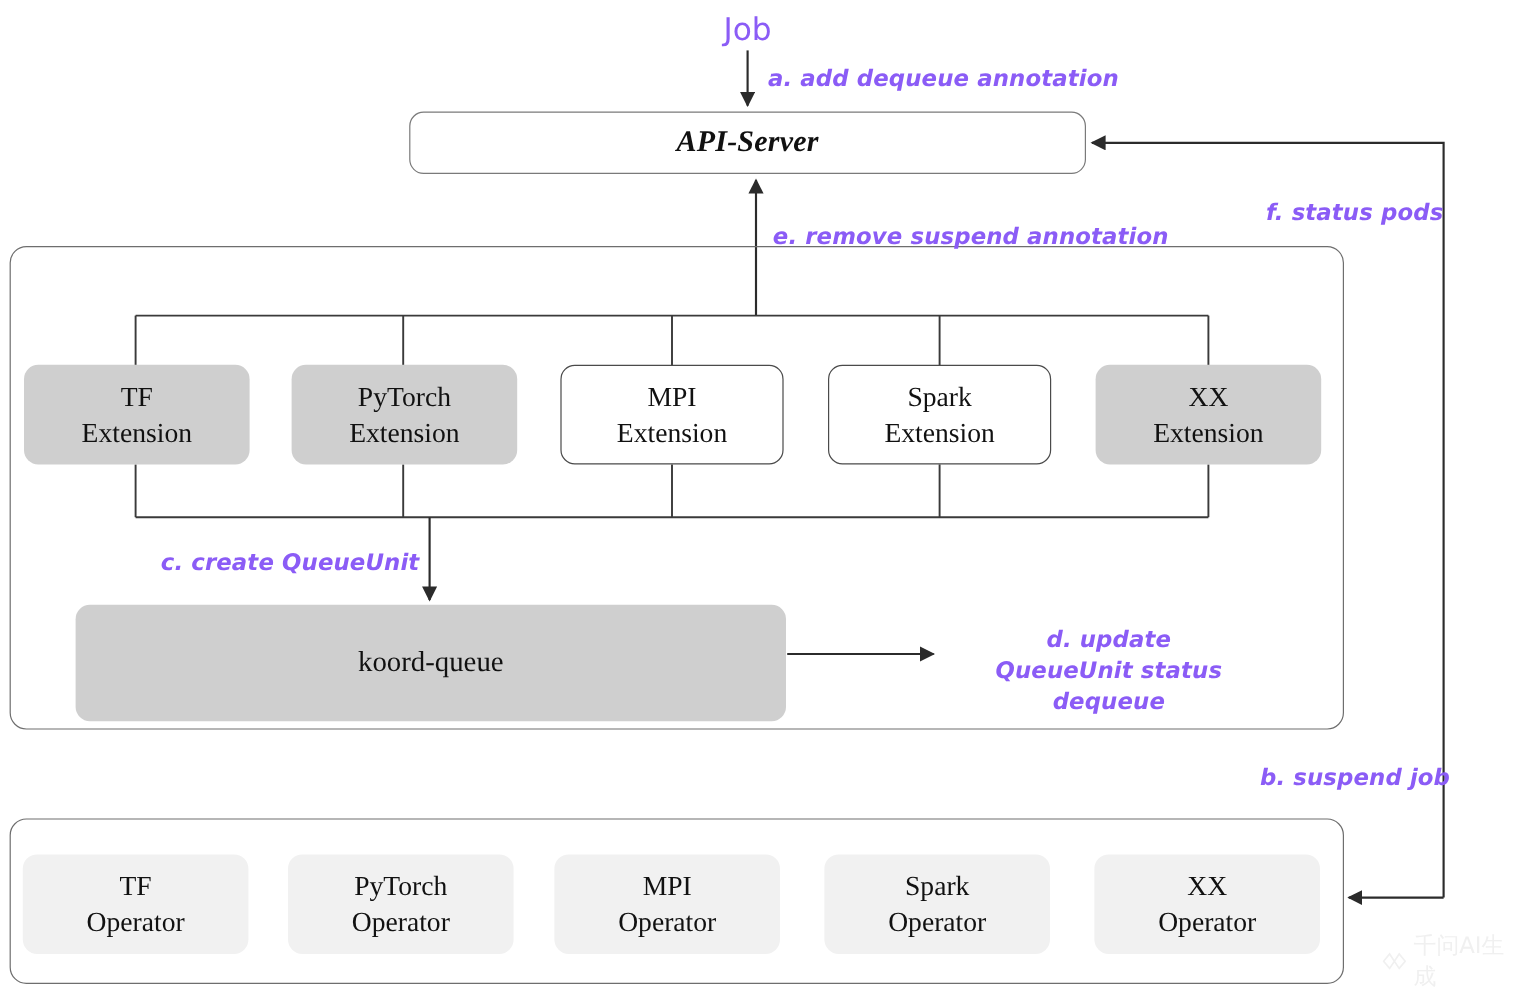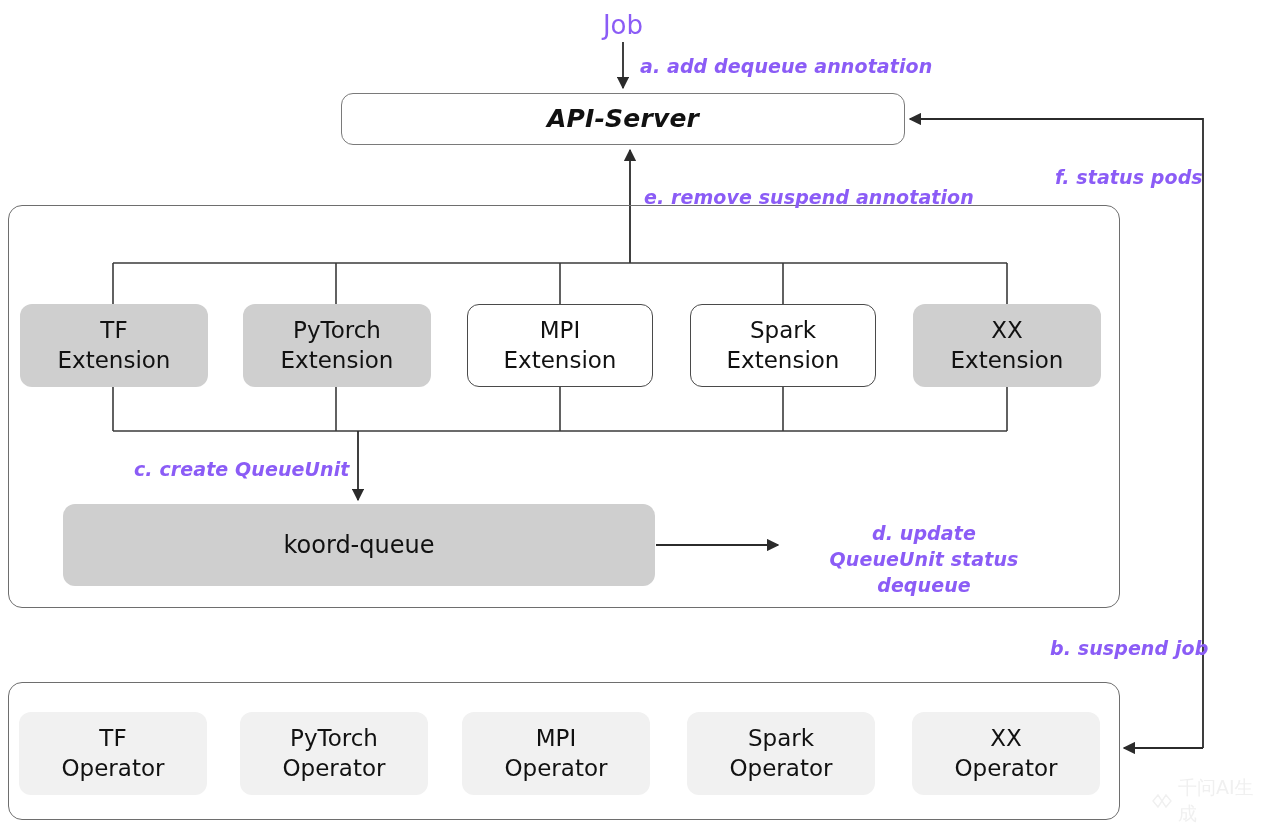--- a/index.html
+++ b/index.html
@@ -54,20 +54,21 @@
     background: #f1f1f1;
     border: none;
   }
   .node.plain {
     background: #ffffff;
     border: 1.6px solid #7a7a7a;
   }
   .node-label {
     white-space: pre-line;
     font-size: 23px;
+    font-family: Liberation Serif, serif;
   }
   .node.api .node-label {
     font-style: italic;
     font-weight: 600;
     font-size: 25px;
     letter-spacing: 0.2px;
   }
   .node.queue .node-label {
     font-size: 24px;
   }
@@ -166,21 +167,21 @@
   </div>
   <div class="node white" style="left:690px; top:304px; width:186px; height:83px;">
     <span class="node-label">Spark
 Extension</span>
   </div>
   <div class="node gray" style="left:913px; top:304px; width:188px; height:83px;">
     <span class="node-label">XX
 Extension</span>
   </div>
 
-  <div class="node queue gray" style="left:63px; top:504px; width:592px; height:82px;">
+  <div class="node queue gray" style="left:63px; top:504px; width:592px; height:97px;">
     <span class="node-label">koord-queue</span>
   </div>
 
   <div class="node light" style="left:19px; top:712px; width:188px; height:83px;">
     <span class="node-label">TF
 Operator</span>
   </div>
   <div class="node light" style="left:240px; top:712px; width:188px; height:83px;">
     <span class="node-label">PyTorch
 Operator</span>

